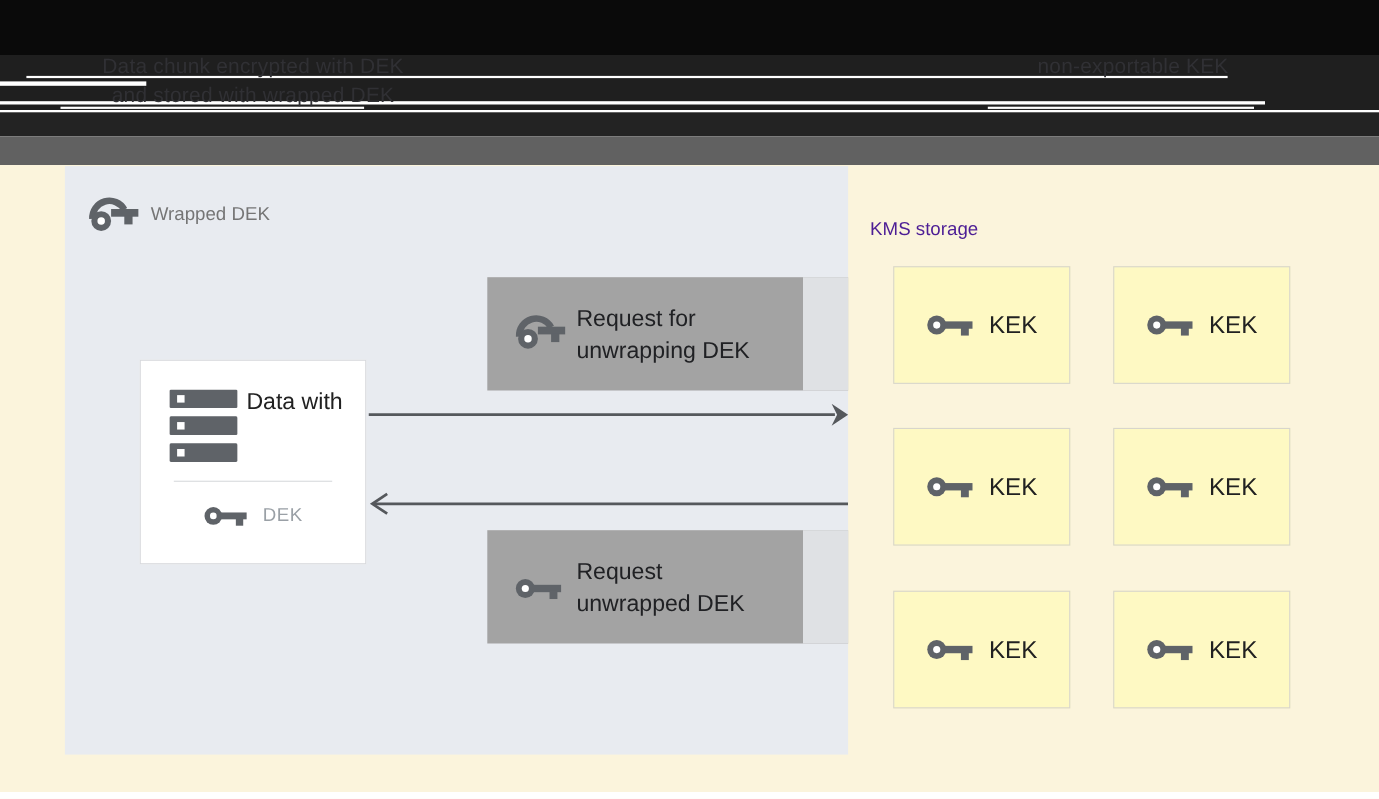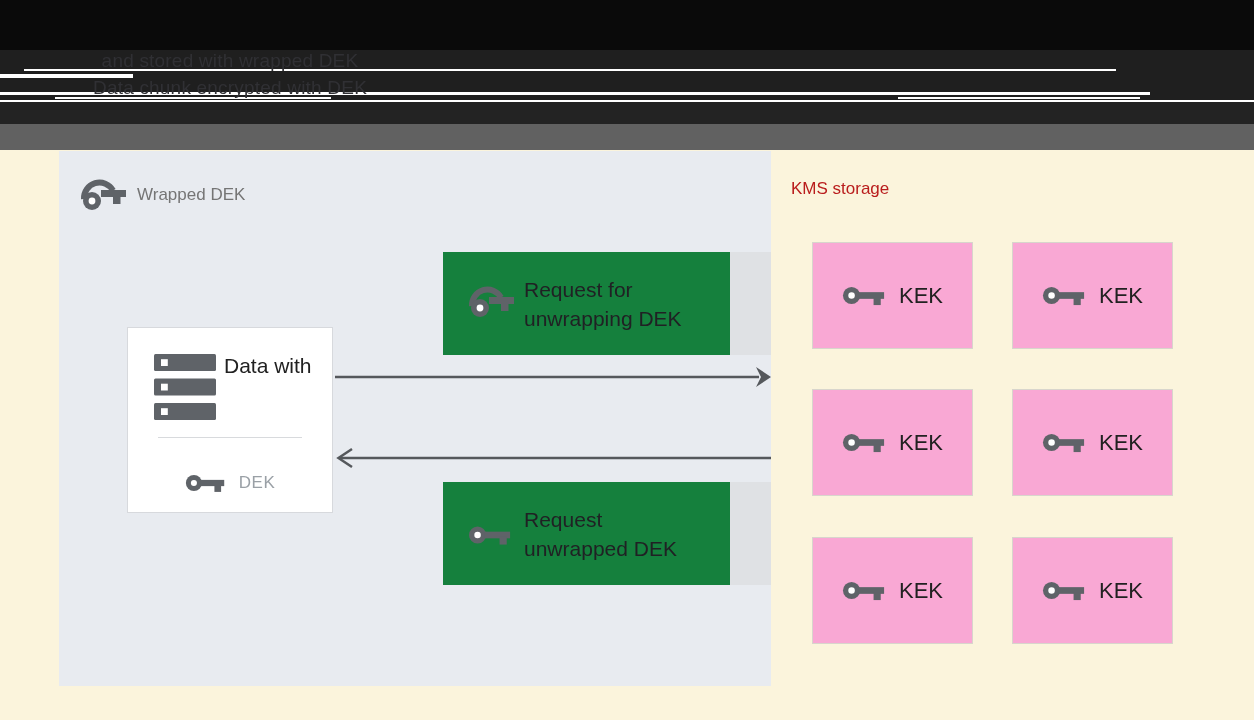--- a/index.html
+++ b/index.html
@@ -32,37 +32,37 @@
   .panel-blue{position:absolute;left:59px;top:151px;width:712px;height:535px;background:#E8EBF0;}
   .panel-hd{position:absolute;left:80px;top:178px;display:flex;align-items:center;gap:11px;}
   .panel-hd .lbl{font-size:17px;color:#757575;}
   .icon{color:#5F6368;display:block;}
   
   .chunk-box{position:absolute;left:127px;top:327px;width:206px;height:186px;background:#fff;
     border:1px solid #D7D9DD;box-sizing:border-box;}
   .chunk-icon{position:absolute;left:26px;top:26px;}
   .chunk-label{position:absolute;left:96px;top:23px;width:92px;font-size:21px;line-height:30px;color:#212121;}
   .chunk-divider{position:absolute;left:30px;right:30px;top:109px;height:1px;background:#D8DADD;}
-  .dek-row{position:absolute;left:0;top:132px;width:100%;height:46px;display:flex;align-items:center;justify-content:center;gap:13px;}
+  .dek-row{position:absolute;left:0;top:118px;width:100%;height:46px;display:flex;align-items:center;justify-content:center;gap:13px;}
   .dek-row .lbl{font-size:17px;color:#9AA0A6;letter-spacing:.5px;}
   
-  .msg-box{position:absolute;left:443px;width:328px;height:103px;background:#15803d;}
+  .msg-box{position:absolute;left:443px;width:328px;height:103px;background:#a3a3a3;}
   .msg-box.req{top:252px;}
   .msg-box.ret{top:482px;}
   .msg-tail{position:absolute;right:0;top:0;bottom:0;width:41px;background:#DFE1E4;}
   .msg-icon{position:absolute;left:25px;top:33px;}
   .msg-box.ret .msg-icon{top:40px;}
   .msg-label{position:absolute;left:81px;top:23px;width:178px;font-size:21px;line-height:29px;color:#202124;}
   
   .arrow{position:absolute;width:436px;height:22px;}
   .arrow.right{left:335px;top:366px;}
   .arrow.left{left:335px;top:447px;}
   
-  .kms-title{position:absolute;left:791px;top:179px;font-size:17px;color:#b91c1c;}
-  .kek-box{position:absolute;width:161px;height:107px;background:#f9a8d4;border:1px solid #D8D5CC;
+  .kms-title{position:absolute;left:791px;top:199px;font-size:17px;color:#4c1d95;}
+  .kek-box{position:absolute;width:161px;height:107px;background:#fef9c3;border:1px solid #D8D5CC;
     box-sizing:border-box;display:flex;align-items:center;justify-content:center;gap:13px;}
   .kek-box .lbl{font-size:22px;color:#212121;}
   .c1{left:812px;}.c2{left:1012px;}
   .r1{top:242px;}.r2{top:389px;}.r3{top:537px;}
 </style>
 </head>
 <body>
 
 <svg width="0" height="0" style="position:absolute">
   <defs>
@@ -94,24 +94,25 @@
 
   <div class="hdr">
     <div class="hdr-lower"></div>
     <div class="stripe st1"></div>
     <div class="stripe st2"></div>
     <div class="stripe st3"></div>
     <div class="stripe st4"></div>
     <div class="stripe st5"></div>
     <div class="stripe st6"></div>
     <div class="callout left">
+      <div>Data chunk encrypted with DEK</div>
       <div>and stored with wrapped DEK</div>
-      <div>Data chunk encrypted with DEK</div>
     </div>
     <div class="callout right">
+      <div>non-exportable KEK</div>
     </div>
   </div>
   <div class="band1"></div>
   <div class="band2"></div>
 
   <div class="stage"></div>
 
   <div class="panel-blue"></div>
 
   <div class="panel-hd">

